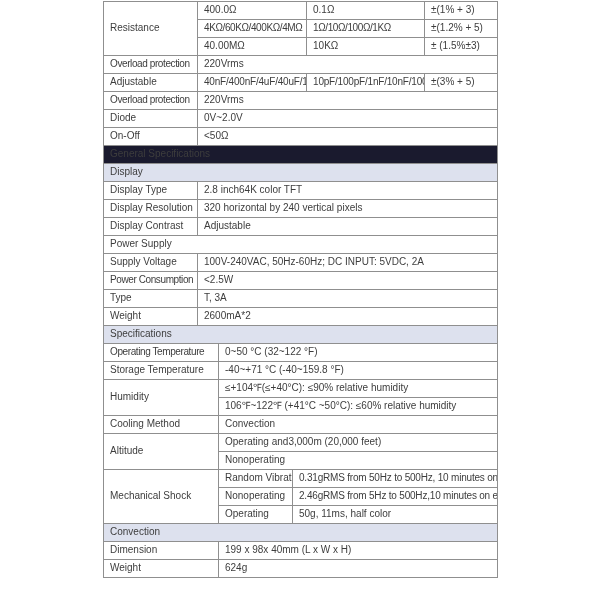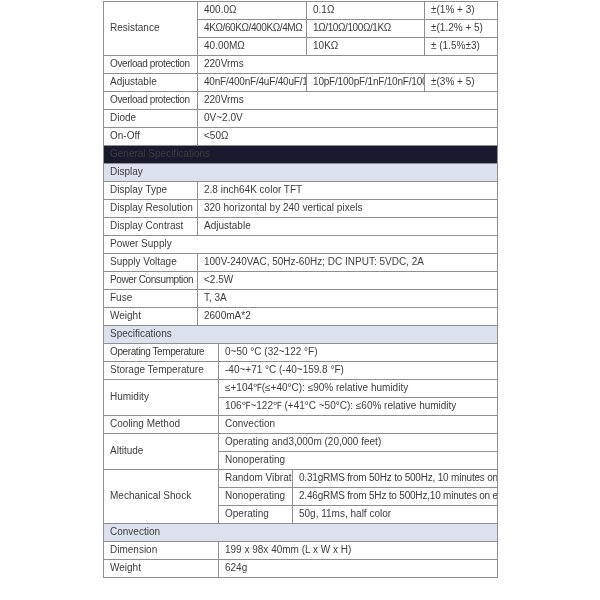--- a/index.html
+++ b/index.html
@@ -124,21 +124,21 @@
         </tr>
         <tr>
           <td colspan="1">Supply Voltage</td>
           <td colspan="5">100V-240VAC, 50Hz-60Hz; DC INPUT: 5VDC, 2A</td>
         </tr>
         <tr>
           <td colspan="1" class="tight">Power Consumption</td>
           <td colspan="5" class="pad">&lt;2.5W</td>
         </tr>
         <tr>
-          <td colspan="1">Fuse</td>
+          <td colspan="1">Type</td>
           <td colspan="5">T, 3A</td>
         </tr>
         <tr>
           <td colspan="1">Weight</td>
           <td colspan="5">2600mA*2</td>
         </tr>
         <tr>
           <td colspan="6" class="hlight">Specifications</td>
         </tr>
         <tr>

